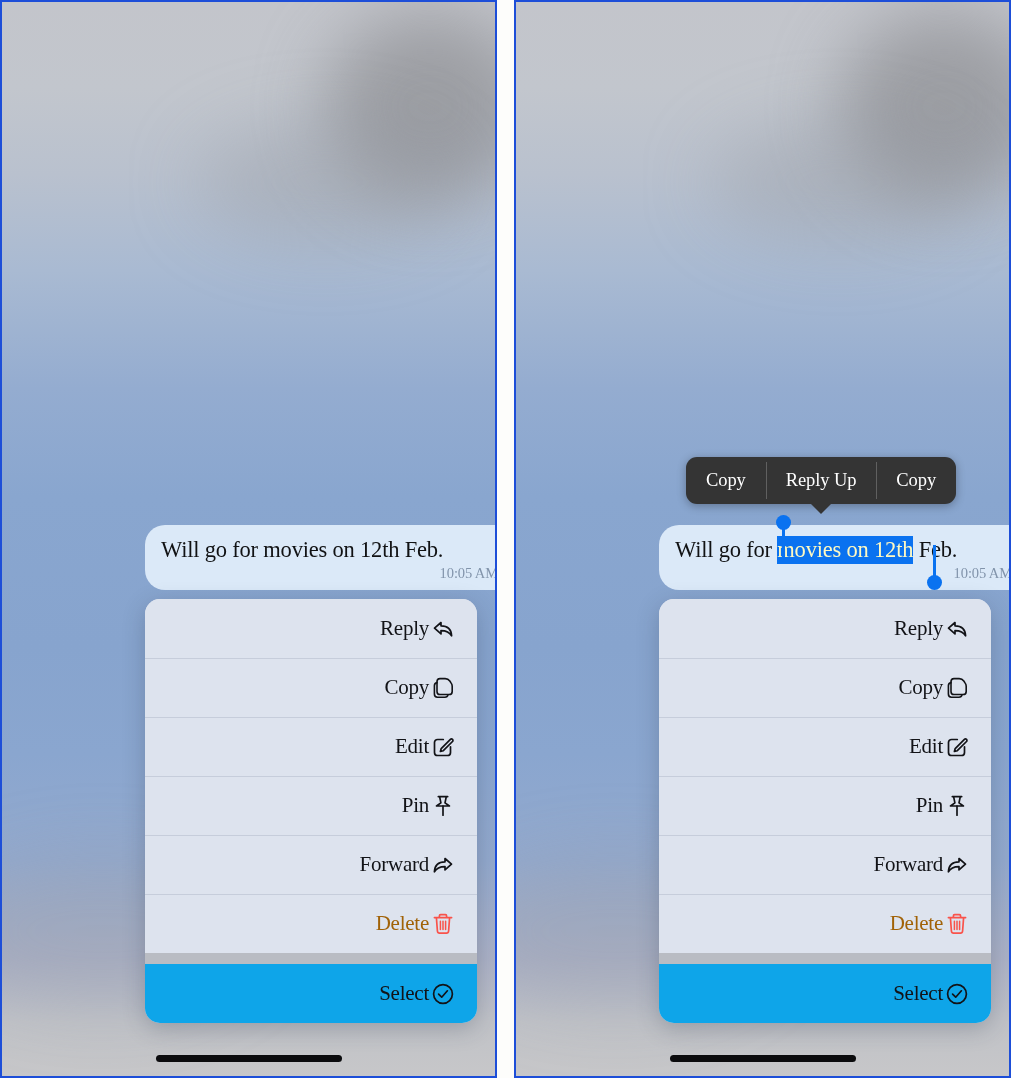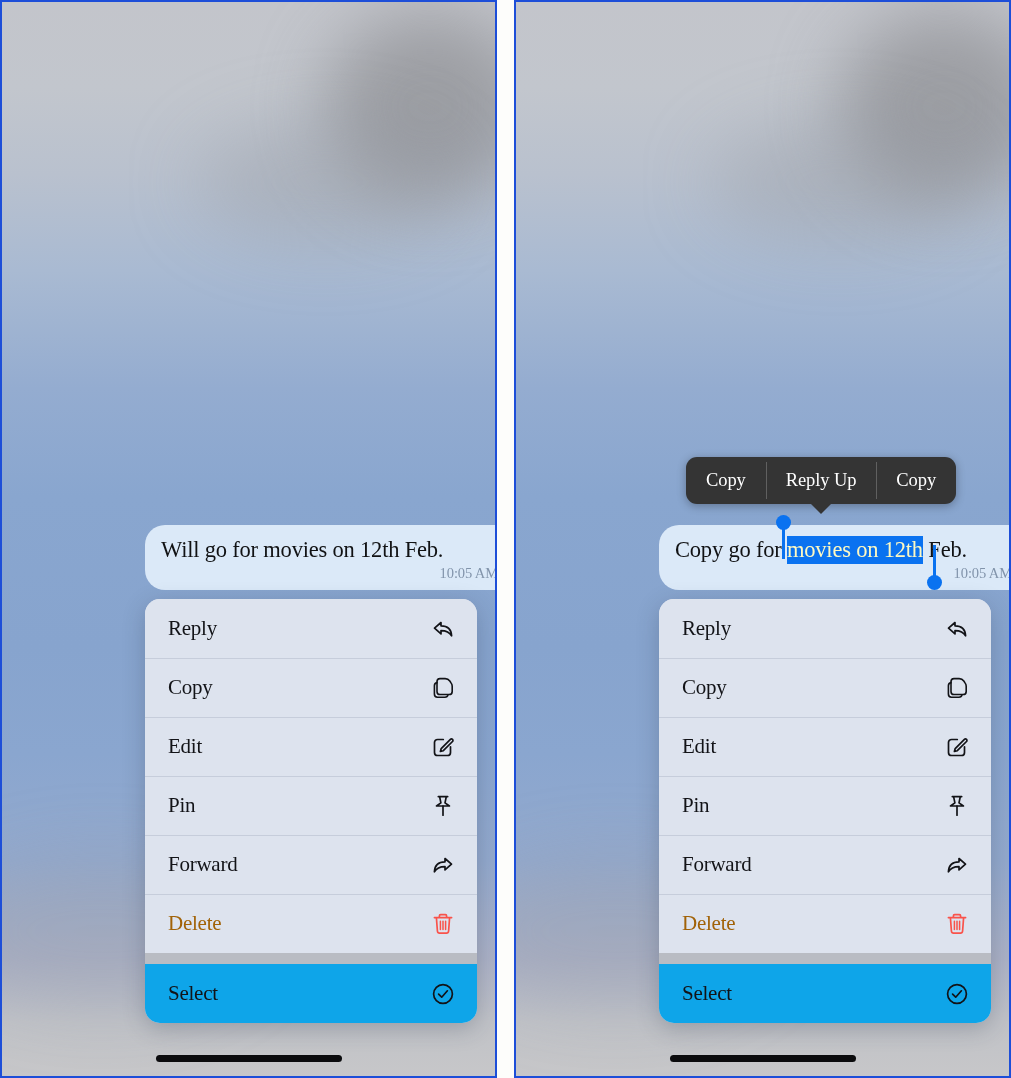--- a/index.html
+++ b/index.html
@@ -211,21 +211,21 @@
   }
   .ctx-group { background: #dde3ee; }
   .ctx-group.secondary { background: #0ea5e9; }
   .ctx-gap { height: 11px; background: #b9bcc3; }
 
   .ctx-item {
     position: relative;
     height: 59px;
     display: flex;
     align-items: center;
-    justify-content: space-between;
+    justify-content: flex-end;
     padding: 0 21px 0 23px;
   }
   .ctx-item + .ctx-item::before {
     content: "";
     position: absolute;
     left: 0; right: 0; top: 0;
     height: 1px;
     background: rgba(80,95,125,0.16);
   }
   .ctx-label {
@@ -393,21 +393,21 @@
       </div>
       <div class="edit-item">
         <span>Copy</span>
       </div>
       <div class="edit-caret"></div>
     </div>
 
     <div class="bubble-wrap">
       <div class="bubble">
         <div class="bubble-inner">
-          <div class="msg-text"><span>Copy go for </span><span class="sel">movies on 12th</span><span> Feb.</span></div>
+          <div class="msg-text"><span>Will go for </span><span class="sel">movies on 12th</span><span> Feb.</span></div>
           <div class="meta-row">
             <span class="meta-time">10:05 AM</span>
             <span>
               <svg class="tick" viewBox="0 0 16 16" fill="none" aria-hidden="true">
                 <path d="M2 8.6 L5.8 12.4 L14 3.4" stroke="#3f8fe0" stroke-width="1.9" stroke-linecap="round" stroke-linejoin="round"></path>
               </svg>
             </span>
           </div>
         </div>
       </div>

